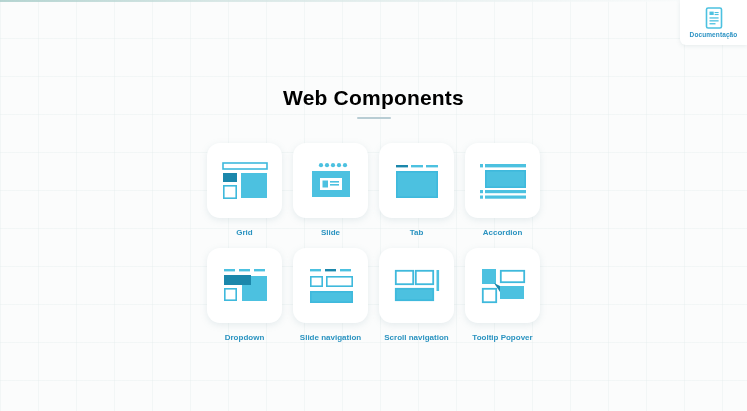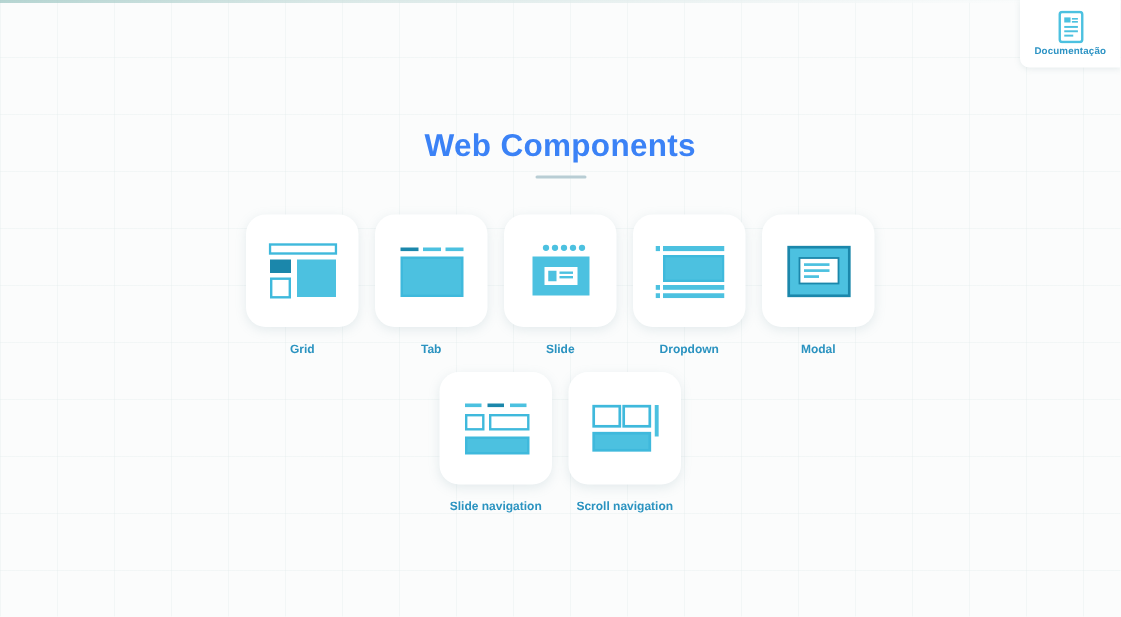--- a/index.html
+++ b/index.html
@@ -58,21 +58,21 @@
 
   
   .page-title {
     position: absolute;
     top: 86px;
     left: 0;
     width: 100%;
     text-align: center;
     font-size: 21px;
     font-weight: bold;
-    color: #3b82f6;
+    color: #000000;
     letter-spacing: .2px;
   }
   .title-divider {
     position: absolute;
     top: 117px;
     left: 50%;
     transform: translateX(-50%);
     width: 34px;
     height: 2px;
     background: #b8cdd4;
@@ -153,87 +153,88 @@
           </svg>
         </span>
       </div>
       <div class="item-label">Grid</div>
     </div>
 
     <div class="item">
       <div class="card">
         <span>
           <svg viewBox="0 0 46 38" width="46" height="38">
-            <rect x="2" y="3" width="12" height="2.4" fill="#1b87ab"></rect>
-            <rect x="17" y="3" width="12" height="2.4" fill="#4cc1e0"></rect>
-            <rect x="32" y="3" width="12" height="2.4" fill="#4cc1e0"></rect>
-            <rect x="2.8" y="9.8" width="40.4" height="25.4" fill="#4cc1e0" stroke="#3fb9dc" stroke-width="1.6"></rect>
-          </svg>
-        </span>
-      </div>
-      <div class="item-label">Tab</div>
-    </div>
-
-    <div class="item">
-      <div class="card">
-        <span>
-          <svg viewBox="0 0 46 38" width="46" height="38">
             <circle cx="13" cy="3.2" r="2.1" fill="#4cc1e0"></circle>
             <circle cx="19" cy="3.2" r="2.1" fill="#4cc1e0"></circle>
             <circle cx="25" cy="3.2" r="2.1" fill="#4cc1e0"></circle>
             <circle cx="31" cy="3.2" r="2.1" fill="#4cc1e0"></circle>
             <circle cx="37" cy="3.2" r="2.1" fill="#4cc1e0"></circle>
             <rect x="4" y="9" width="38" height="26" fill="#4cc1e0"></rect>
             <rect x="12" y="16" width="22" height="12" fill="#ffffff"></rect>
             <rect x="14.5" y="18.5" width="5.5" height="7" fill="#4cc1e0"></rect>
             <rect x="22" y="19" width="9" height="1.6" fill="#4cc1e0"></rect>
             <rect x="22" y="22" width="9" height="1.6" fill="#4cc1e0"></rect>
           </svg>
         </span>
       </div>
       <div class="item-label">Slide</div>
     </div>
 
     <div class="item">
       <div class="card">
         <span>
           <svg viewBox="0 0 46 38" width="46" height="38">
+            <rect x="2" y="3" width="12" height="2.4" fill="#1b87ab"></rect>
+            <rect x="17" y="3" width="12" height="2.4" fill="#4cc1e0"></rect>
+            <rect x="32" y="3" width="12" height="2.4" fill="#4cc1e0"></rect>
+            <rect x="2.8" y="9.8" width="40.4" height="25.4" fill="#4cc1e0" stroke="#3fb9dc" stroke-width="1.6"></rect>
+          </svg>
+        </span>
+      </div>
+      <div class="item-label">Tab</div>
+    </div>
+
+    <div class="item">
+      <div class="card">
+        <span>
+          <svg viewBox="0 0 46 38" width="46" height="38">
             <rect x="0" y="2" width="3" height="3.4" fill="#4cc1e0"></rect>
             <rect x="5" y="2" width="41" height="3.4" fill="#4cc1e0"></rect>
             <rect x="5.8" y="8.8" width="39.4" height="16.4" fill="#4cc1e0" stroke="#3fb9dc" stroke-width="1.6"></rect>
             <rect x="0" y="28" width="3" height="3.2" fill="#4cc1e0"></rect>
             <rect x="5" y="28" width="41" height="3.2" fill="#4cc1e0"></rect>
             <rect x="0" y="33.5" width="3" height="3.2" fill="#4cc1e0"></rect>
             <rect x="5" y="33.5" width="41" height="3.2" fill="#4cc1e0"></rect>
           </svg>
         </span>
       </div>
+      <div class="item-label">Accordion</div>
+    </div>
+
+
+
+  </div>
+
+  <div class="row">
+
+    <div class="item">
+      <div class="card">
+        <span>
+          <svg viewBox="0 0 46 38" width="46" height="38">
+            <rect x="2" y="2" width="11" height="2.4" fill="#4cc1e0"></rect>
+            <rect x="17" y="2" width="11" height="2.4" fill="#4cc1e0"></rect>
+            <rect x="32" y="2" width="11" height="2.4" fill="#4cc1e0"></rect>
+            <rect x="20" y="9" width="25" height="25" fill="#4cc1e0"></rect>
+            <rect x="2" y="8" width="27" height="10" fill="#1b87ab"></rect>
+            <rect x="2.8" y="21.8" width="11.4" height="11.4" fill="#ffffff" stroke="#3fb9dc" stroke-width="1.6"></rect>
+          </svg>
+        </span>
+      </div>
       <div class="item-label">Dropdown</div>
     </div>
-
-
-    <div class="item">
-      <div class="card">
-        <span>
-          <svg viewBox="0 0 46 38" width="46" height="38">
-            <rect x="2.8" y="2.8" width="40.4" height="32.4" fill="#4cc1e0" stroke="#1b87ab" stroke-width="1.8"></rect>
-            <rect x="10" y="10" width="26" height="17" fill="#ffffff" stroke="#1b87ab" stroke-width="1.2"></rect>
-            <rect x="13" y="13.5" width="17" height="1.8" fill="#4cc1e0"></rect>
-            <rect x="13" y="17.5" width="17" height="1.8" fill="#4cc1e0"></rect>
-            <rect x="13" y="21.5" width="10" height="1.8" fill="#4cc1e0"></rect>
-          </svg>
-        </span>
-      </div>
-      <div class="item-label">Modal</div>
-    </div>
-
-  </div>
-
-  <div class="row">
-
 
     <div class="item">
       <div class="card">
         <span>
           <svg viewBox="0 0 46 38" width="46" height="38">
             <rect x="2" y="2" width="11" height="2.4" fill="#4cc1e0"></rect>
             <rect x="17" y="2" width="11" height="2.4" fill="#1b87ab"></rect>
             <rect x="32" y="2" width="11" height="2.4" fill="#4cc1e0"></rect>
             <rect x="2.8" y="9.8" width="11.4" height="9.4" fill="#ffffff" stroke="#3fb9dc" stroke-width="1.6"></rect>
             <rect x="18.8" y="9.8" width="25.4" height="9.4" fill="#ffffff" stroke="#3fb9dc" stroke-width="1.6"></rect>
@@ -251,15 +252,29 @@
             <rect x="1.8" y="3.8" width="17.4" height="13.4" fill="#ffffff" stroke="#3fb9dc" stroke-width="1.8"></rect>
             <rect x="21.8" y="3.8" width="17.4" height="13.4" fill="#ffffff" stroke="#3fb9dc" stroke-width="1.8"></rect>
             <rect x="1.8" y="21.8" width="37.4" height="11.4" fill="#4cc1e0" stroke="#3fb9dc" stroke-width="1.8"></rect>
             <rect x="42.5" y="3" width="2.6" height="21" fill="#4cc1e0"></rect>
           </svg>
         </span>
       </div>
       <div class="item-label">Scroll navigation</div>
     </div>
 
+    <div class="item">
+      <div class="card">
+        <span>
+          <svg viewBox="0 0 46 38" width="46" height="38">
+            <rect x="2" y="2" width="14" height="15" fill="#4cc1e0"></rect>
+            <rect x="20.8" y="3.8" width="23.4" height="11.4" fill="#ffffff" stroke="#3fb9dc" stroke-width="1.8"></rect>
+            <rect x="2.8" y="21.8" width="13.4" height="13.4" fill="#ffffff" stroke="#3fb9dc" stroke-width="1.8"></rect>
+            <rect x="20" y="19" width="24" height="13" fill="#4cc1e0"></rect>
+            <path d="M20 19 L14 16 L20 25 Z" fill="#1b87ab"></path>
+          </svg>
+        </span>
+      </div>
+      <div class="item-label">Tooltip Popover</div>
+    </div>
 
   </div>
 </div>
 
 </body></html>

